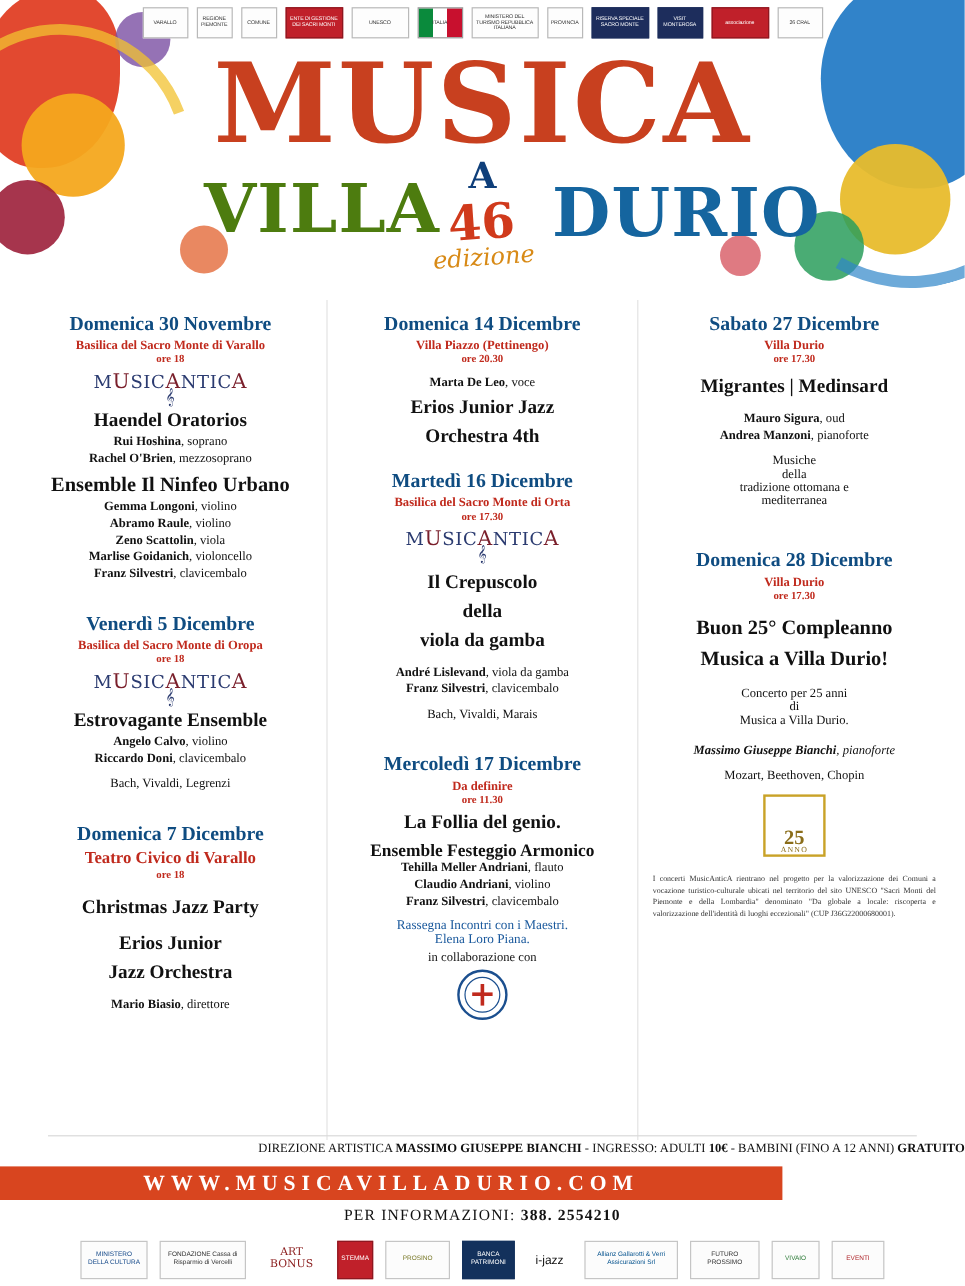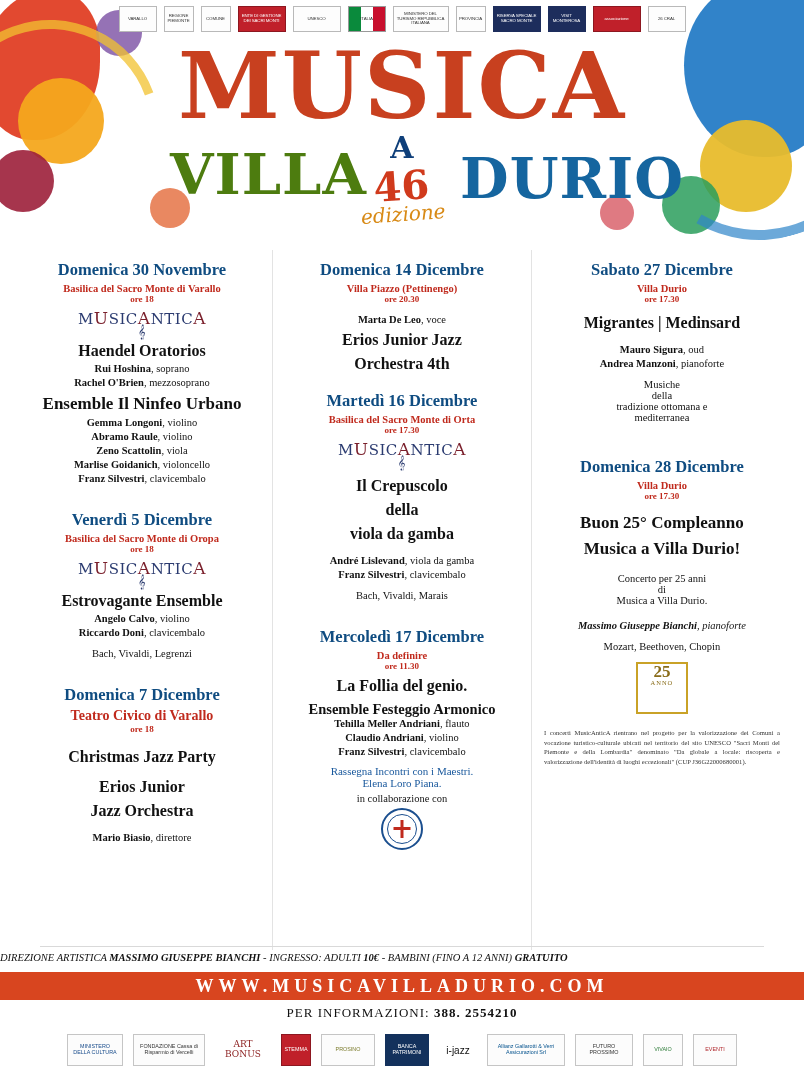--- a/index.html
+++ b/index.html
@@ -157,38 +157,38 @@
   .seal .cross {
     position:absolute; left:50%; top:50%; transform:translate(-50%,-50%);
     width:3px; height:18px; background:#c02a1d;
   }
   .seal .cross:before {
     content:""; position:absolute; left:-7px; top:7px; width:17px; height:3px; background:#c02a1d;
   }
   .badge25 {
     width:52px; height:52px; margin:10px auto 0;
     border:2px solid #c9a227; display:flex; flex-direction:column;
-    align-items:center; justify-content:flex-start; background:#fff;
+    align-items:center; justify-content:flex-end; background:#fff;
   }
   .badge25 .n { font-weight:bold; font-size:17px; color:#8a6d1a; line-height:15px; }
   .badge25 .t { font-size:6.5px; letter-spacing:1px; color:#8a6d1a; }
   .fineprint {
     font-size:6.6px; line-height:1.45; color:#333; text-align:justify;
     margin-top:14px; padding:0 4px;
     font-family:"Liberation Serif", serif;
   }
 
   
   .direzione {
     position:absolute; top:952px; left:0; width:804px;
-    text-align:left; font-size:10.5px; color:#111;font-style:italic;
+    text-align:right; font-size:10.5px; color:#111;
   }
   .direzione b { font-weight:bold; }
   .urlbar {
-    position:absolute; top:972px; left:0; width:804px; height:28px;
+    position:absolute; top:972px; left:0; width:652px; height:28px;
     background:#d8451f; color:#fff; display:flex; align-items:center; justify-content:center;
     font-family:"Liberation Serif", serif; font-weight:bold;
     font-size:18px; letter-spacing:5px;
   }
   .info {
     position:absolute; top:1005px; left:0; width:804px; text-align:center;
     font-size:13px; letter-spacing:1px; color:#111;
   }
   .info b { font-weight:bold; }
   .footer-logos {

